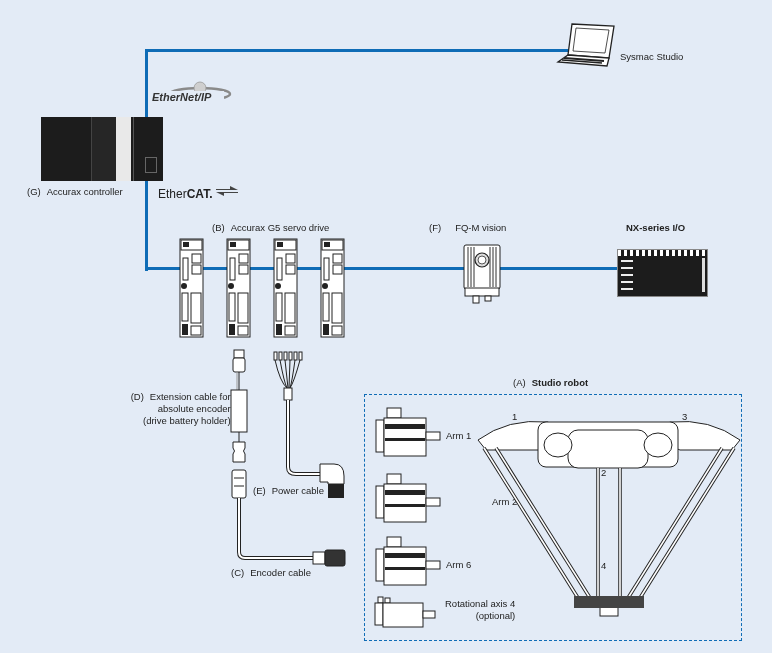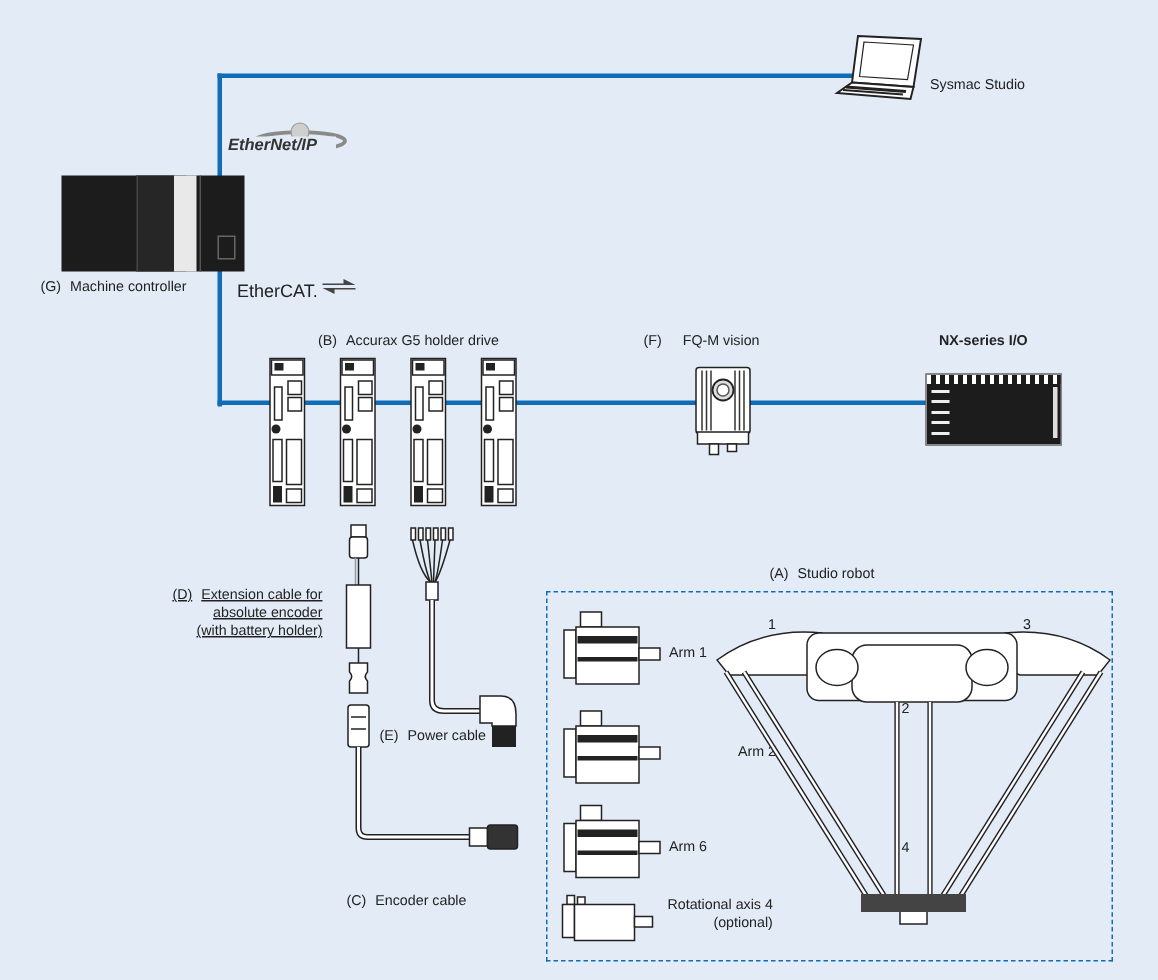--- a/index.html
+++ b/index.html
@@ -1,20 +1,20 @@
 <!DOCTYPE html>
 <html><head>
 <meta charset="utf-8">
 <style>
   html,body{margin:0;padding:0;}
   body{width:772px;height:653px;background:#e3ebf6;position:relative;overflow:hidden;font-family:"Liberation Sans",sans-serif;color:#222;}
   .abs{position:absolute;}
   .lbl{position:absolute;font-size:9.5px;line-height:12px;color:#222;white-space:nowrap;text-align:right;}
   .lbl .tag{margin-right:6px;}
-  .bold{font-weight:normal;}
+  .bold{font-weight:bold;}
   svg{position:absolute;overflow:visible;}
   .net{position:absolute;background:#0f6cb6;}
 </style>
 </head>
 <body>
 
 <div class="net" style="left:145px;top:49px;width:3px;height:222px;"></div>
 <div class="net" style="left:145px;top:49px;width:432px;height:3px;"></div>
 <div class="net" style="left:145px;top:267px;width:480px;height:3px;"></div>
 
@@ -35,33 +35,33 @@
   <span style="position:absolute;left:0;top:11px;font-size:11px;font-weight:bold;font-style:italic;color:#333;background:#e3ebf6;padding-right:13px;">EtherNet/IP</span>
 </div>
 
 <div class="abs" style="left:41px;top:117px;width:122px;height:64px;background:#1c1c1c;">
   <div class="abs" style="left:50px;top:0;width:32px;height:64px;background:#262626;border-left:1px solid #444;"></div>
   <div class="abs" style="left:75px;top:0;width:15px;height:64px;background:#e9e9e9;"></div>
   <div class="abs" style="left:92px;top:0;width:1px;height:64px;background:#555;"></div>
   <div class="abs" style="left:104px;top:40px;width:10px;height:14px;border:1px solid #666;"></div>
 </div>
 <div class="lbl" style="left:27px;top:186px;">
-  <span class="tag">(G)</span><span>Machine controller</span>
+  <span class="tag">(G)</span><span>Accurax controller</span>
 </div>
 
 <div class="abs" style="left:158px;top:187px;font-size:12px;color:#222;white-space:nowrap;">
   <span>Ether</span><span class="bold">CAT.</span>
   <svg width="22" height="10" viewBox="0 0 22 10" style="position:relative;display:inline-block;vertical-align:top;margin-top:-1px;">
     <polygon points="0,3 14,3 14,0 22,4 0,4" fill="#444"></polygon>
     <polygon points="22,7 8,7 8,10 0,6 22,6" fill="#444"></polygon>
   </svg>
 </div>
 
 <div class="lbl" style="left:212px;top:222px;">
-  <span class="tag">(B)</span><span>Accurax G5 holder drive</span>
+  <span class="tag">(B)</span><span>Accurax G5 servo drive</span>
 </div>
 
 <div id="drives">
     <div class="abs" style="left: 179px; top: 238px; width: 25px; height: 100px;">
       <svg width="25" height="100" viewBox="0 0 25 100" style="left:0;top:0;">
       <rect x="1" y="1" width="23" height="98" fill="#fff" stroke="#222"></rect>
       <rect x="2" y="2" width="21" height="10" fill="#fff" stroke="#222"></rect>
       <rect x="4" y="4" width="6" height="5" fill="#222"></rect>
       <rect x="13" y="16" width="9" height="9" fill="#fff" stroke="#222"></rect>
       <rect x="13" y="27" width="9" height="9" fill="#fff" stroke="#222"></rect>
@@ -182,29 +182,29 @@
       <path d="M25 8 Q22 30 20 36"></path>
       <path d="M30 8 Q24 30 20 36"></path>
   </g>
   <rect x="14" y="36" width="8" height="12" fill="#fff" stroke="#222"></rect>
   <path d="M18 48 V115 Q18 122 26 122 H50" fill="none" stroke="#222" stroke-width="4"></path>
   <path d="M18 48 V115 Q18 122 26 122 H50" fill="none" stroke="#fff" stroke-width="2"></path>
   <path d="M50 112 H64 Q74 112 74 124 V132 H58 V130 H50z" fill="#fff" stroke="#222"></path>
   <rect x="58" y="132" width="16" height="14" fill="#222"></rect>
 </svg>
 
-<div class="lbl" style="left:110px;top:391px;text-decoration:underline;">
+<div class="lbl" style="left:122px;top:391px;">
   <span class="tag">(D)</span><span>Extension cable for</span><br>
   <span style="margin-left:21px;">absolute encoder</span><br>
-  <span style="margin-left:21px;">(with battery holder)</span>
+  <span style="margin-left:21px;">(drive battery holder)</span>
 </div>
 <div class="lbl" style="left:253px;top:485px;">
   <span class="tag">(E)</span><span>Power cable</span>
 </div>
-<div class="lbl" style="left:231px;top:567px;margin-top:28px;">
+<div class="lbl" style="left:231px;top:567px;">
   <span class="tag">(C)</span><span>Encoder cable</span>
 </div>
 
 <div class="lbl" style="left:513px;top:377px;">
   <span class="tag">(A)</span><span class="bold">Studio robot</span>
 </div>
 <div class="abs" style="left:364px;top:394px;width:376px;height:245px;border:1px dashed #0f6cb6;"></div>
 
 <div id="motors">
     <div class="abs" style="left: 373px; top: 408px; width: 70px; height: 50px;">

